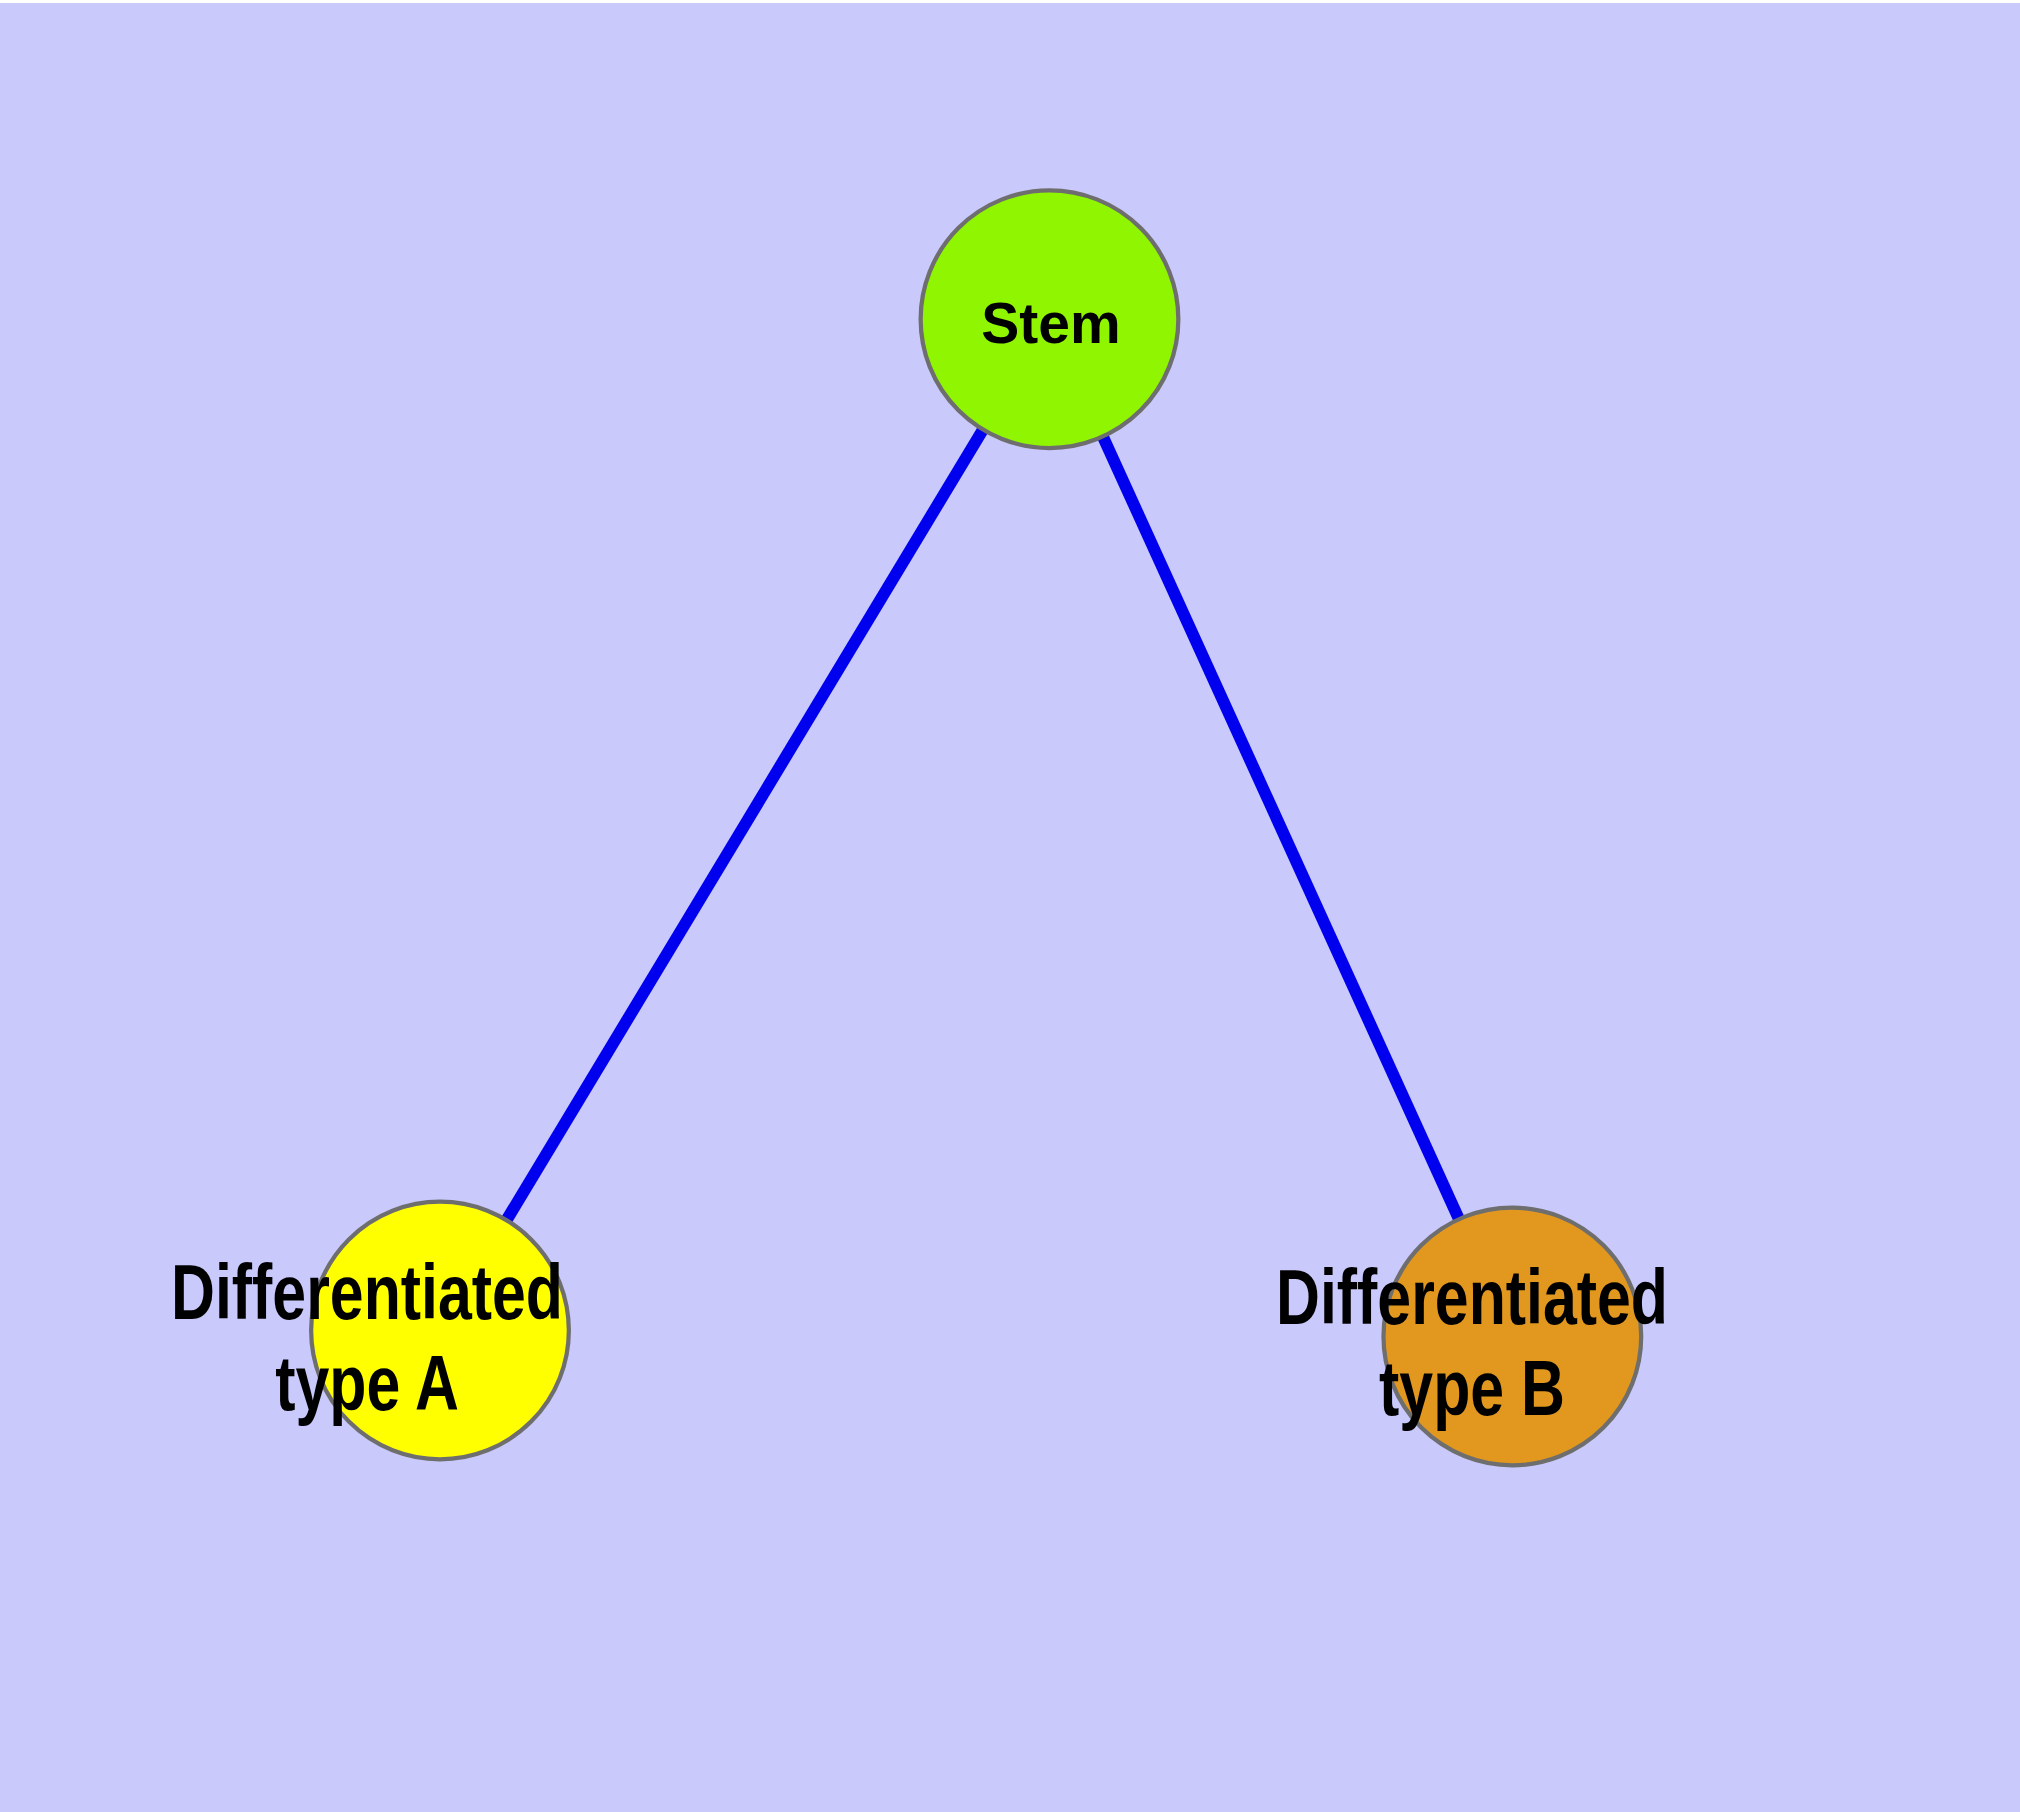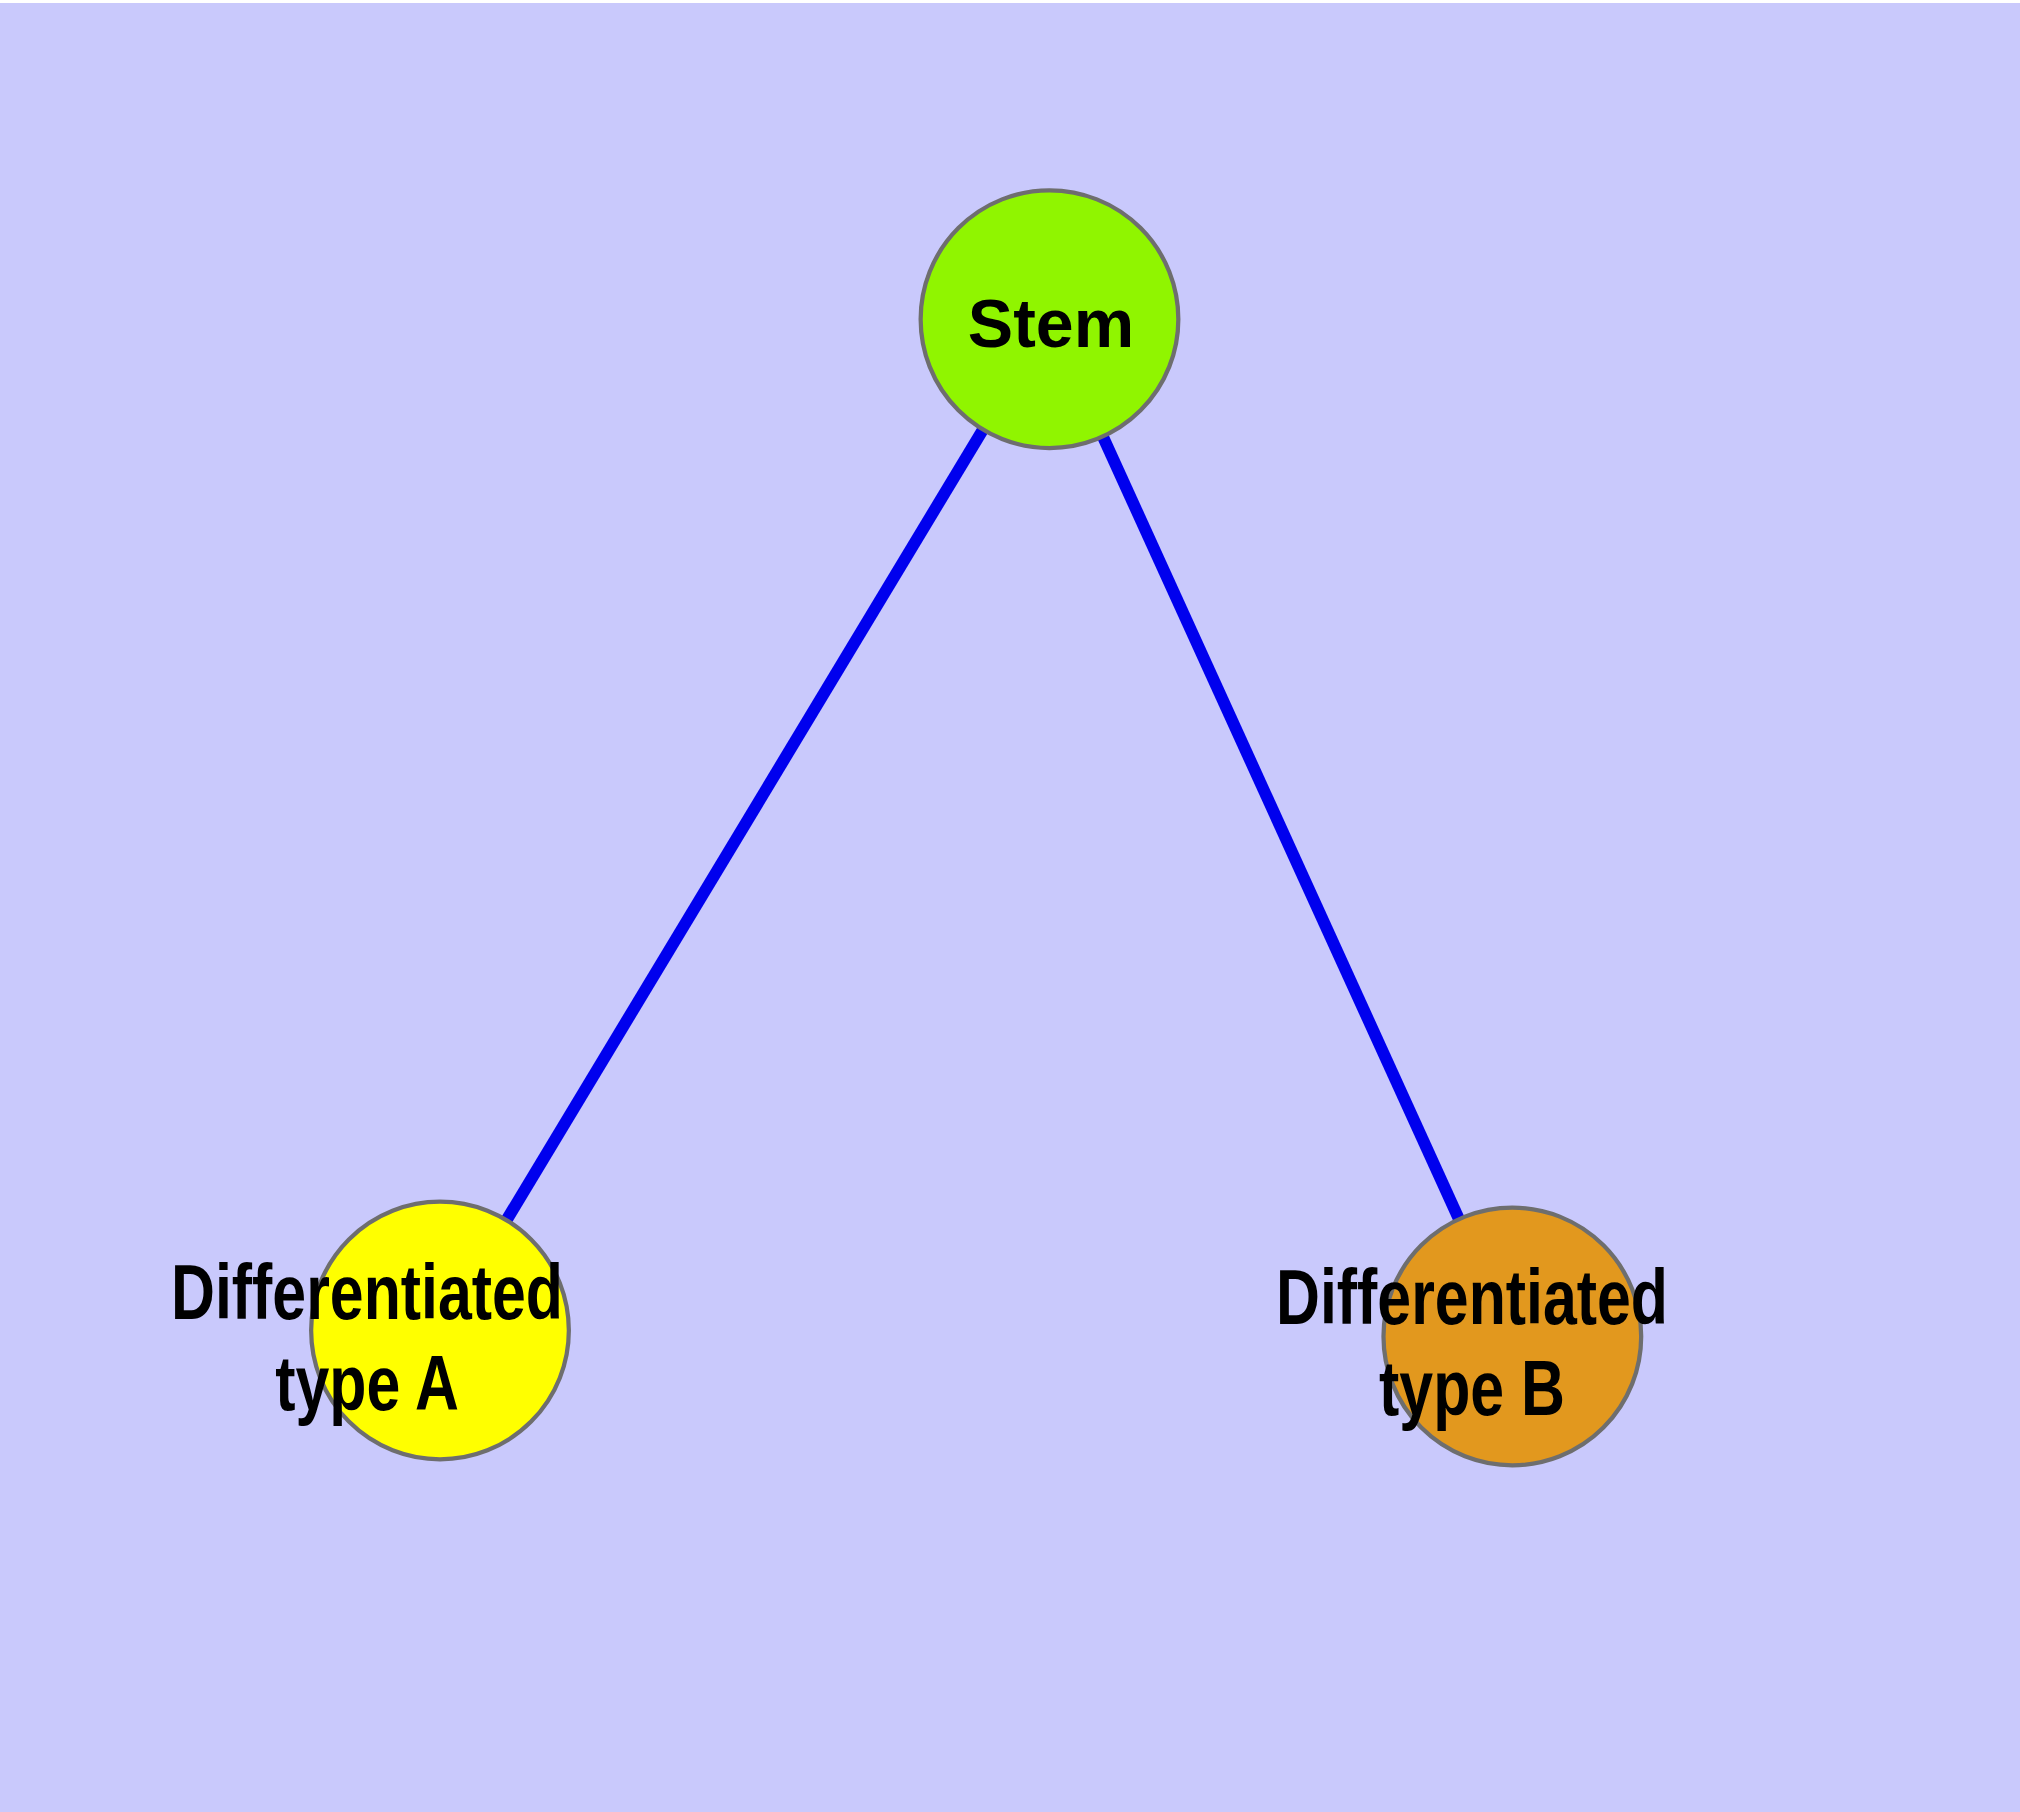--- a/index.html
+++ b/index.html
@@ -31,21 +31,21 @@
     color: #000000;
     font-weight: bold;
     text-align: center;
     white-space: nowrap;
     pointer-events: none;
   }
   .node-label .line { display: block; }
   .label-stem {
     left: 1051px;
     top: 320px;
-    font-size: 68px;
+    font-size: 57px;
     line-height: 81px;
     transform: translate(-50%, -50%);
   }
   .label-diff-a {
     left: 367px;
     top: 1335px;
     font-size: 77px;
     line-height: 91px;
     transform: translate(-50%, -50%) scaleX(0.79);
   }

